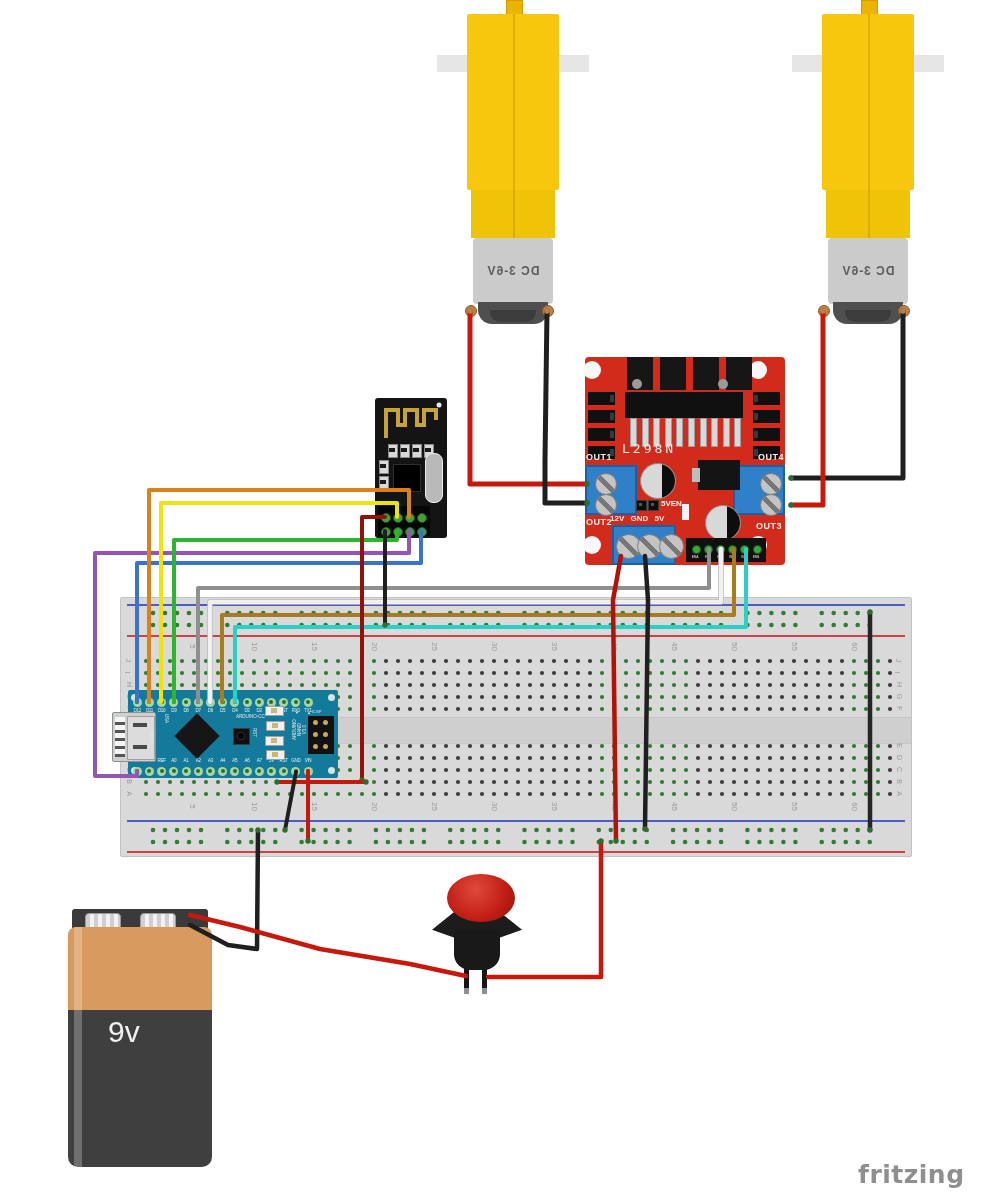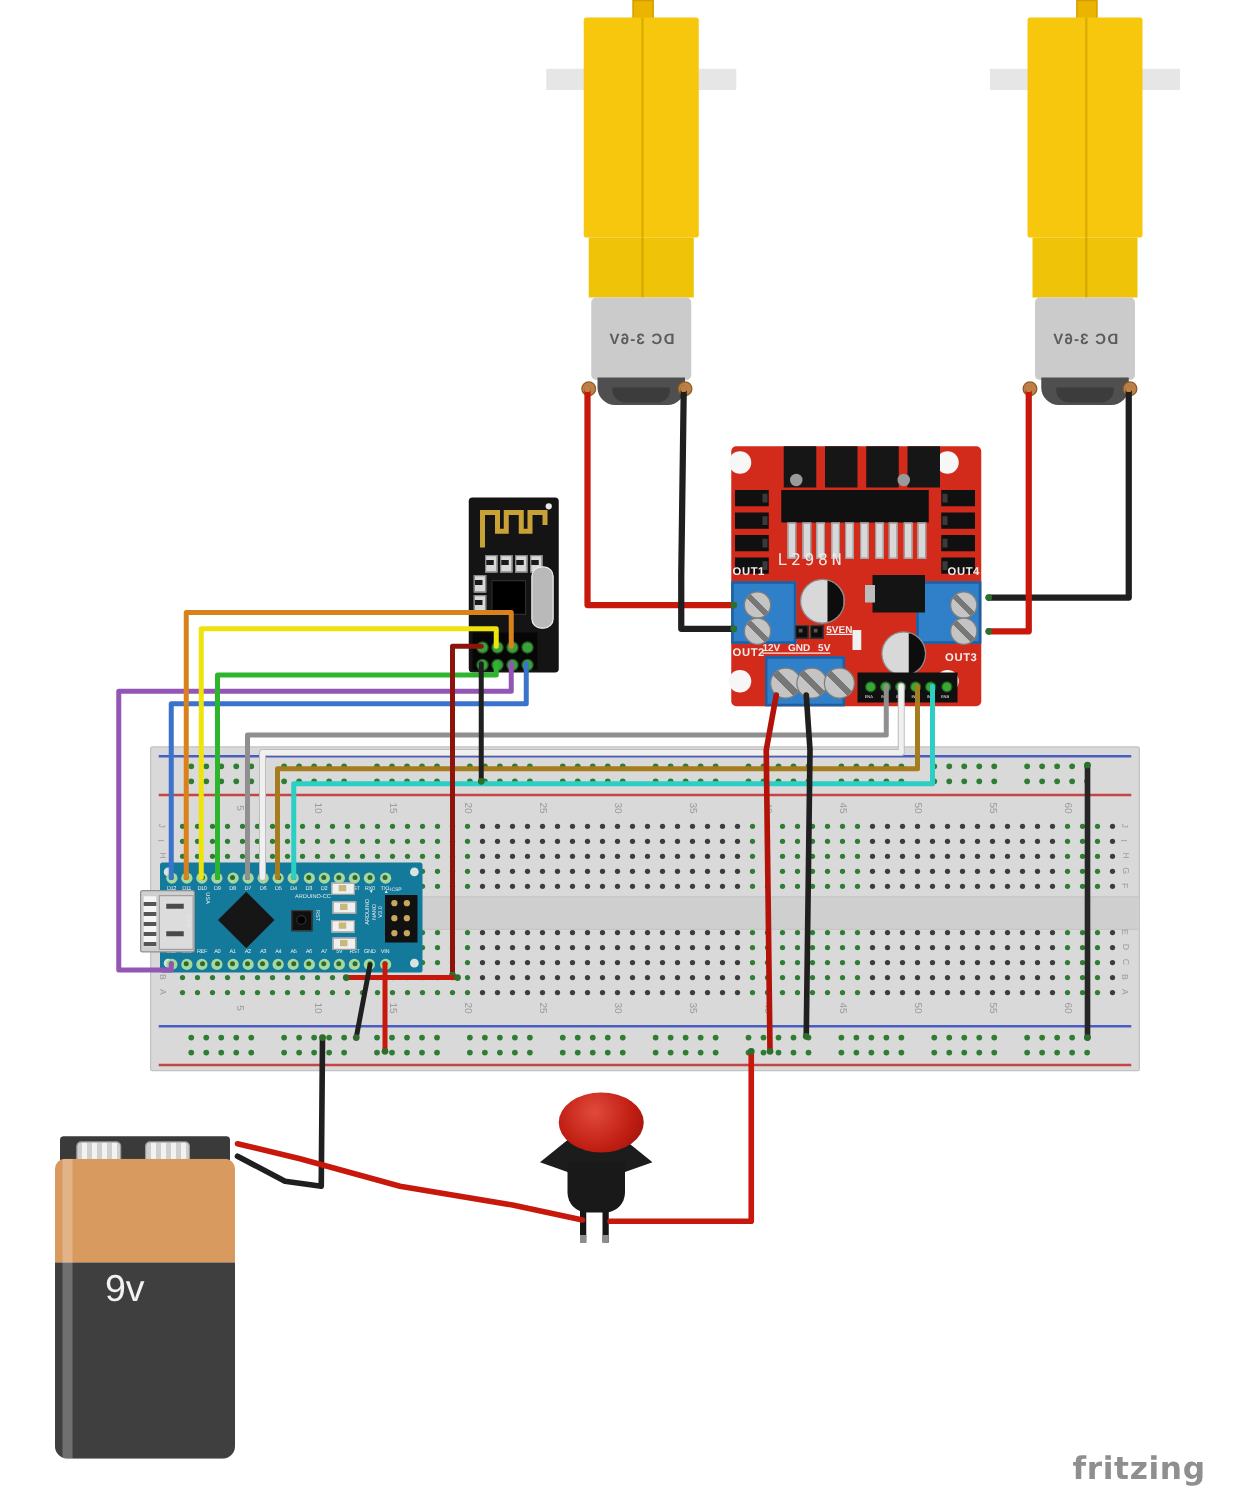--- a/index.html
+++ b/index.html
@@ -49,21 +49,21 @@
   .tblock{position:absolute;width:52px;height:50px;background:#2f80c8;border:2px solid #1c5fa2;box-sizing:border-box;}
   .screw{position:absolute;width:20px;height:20px;border-radius:50%;background:#c4c4c4;border:1px solid #7e7e7e;
          background-image:linear-gradient(45deg,transparent 42%,#777 42%,#777 58%,transparent 58%);}
   .screw.big{width:23px;height:23px;}
   .dcircle{position:absolute;width:34px;height:34px;border-radius:50%;background:#d8d8d8;overflow:hidden;border:1px solid #8c8c8c;}
   .dcircle::after{content:"";position:absolute;right:0;top:0;width:38%;height:100%;background:#0d0d0d;}
   .to220{position:absolute;left:113px;top:103px;width:42px;height:30px;background:#141414;}
   .to220::before{content:"";position:absolute;left:-6px;top:8px;width:8px;height:14px;background:#bdbdbd;}
   .jpin{position:absolute;width:9px;height:9px;background:#0d0d0d;border:1px solid #3a3a3a;}
   .jpin::after{content:"";position:absolute;left:2px;top:2px;width:3px;height:3px;background:#555;}
-  .lbl-small{position:absolute;color:#f5ecec;font-size:8px;font-weight:bold;text-decoration:underline;}
+  .lbl-small{position:absolute;color:#f5ecec;font-size:8px;font-weight:bold;}
   .ctlstrip{position:absolute;left:101px;top:181px;width:80px;height:24px;background:#101010;}
   .whitecap{position:absolute;left:97px;top:147px;width:7px;height:16px;background:#f2f2f2;}
   
   #nrf{left:375px;top:398px;width:72px;height:140px;background:#141414;border-radius:3px;z-index:10;}
   .nrf-res{position:absolute;width:8px;height:12px;background:#d9d9d9;border:1px solid #888;}
   .nrf-res::after{content:"";position:absolute;left:0;top:3px;width:6px;height:4px;background:#1a1a1a;}
   .nrf-chip{position:absolute;left:18px;top:66px;width:26px;height:26px;background:#000;border:1px solid #2e2e2e;}
   .nrf-xtal{position:absolute;left:50px;top:55px;width:16px;height:48px;background:#b9b9b9;border:1px solid #ececec;border-radius:8px;}
   .nrf-header{position:absolute;left:3px;top:108px;width:52px;height:30px;background:#060606;}
   
@@ -79,21 +79,21 @@
   #usb .slot{position:absolute;background:#4a4a4a;width:14px;height:4px;left:6px;}
   .diamond{position:absolute;left:181px;top:720px;width:32px;height:32px;background:#161616;transform:rotate(45deg);z-index:11;}
   .rstbtn{position:absolute;left:233px;top:728px;width:15px;height:15px;background:#101010;border:1px solid #3a3a3a;z-index:11;}
   .rstbtn::after{content:"";position:absolute;left:4px;top:4px;width:6px;height:6px;border-radius:50%;background:#000;box-shadow:0 0 0 1px #2c2c2c;}
   .smd{position:absolute;width:17px;height:8px;background:#f0f0f0;border:1px solid #9f9f9f;z-index:11;}
   .smd::after{content:"";position:absolute;left:5px;top:1px;width:6px;height:5px;background:#c8b87a;}
   .nano-txt{position:absolute;color:#dfe9ec;z-index:12;}
   #icsp{position:absolute;left:308px;top:716px;width:26px;height:38px;background:#111;z-index:11;}
   .icsp-pin{position:absolute;width:5px;height:5px;border-radius:50%;background:#c8a85a;}
   
-  #battery{left:41px;top:905px;width:150px;height:262px;z-index:5;}
+  #battery{left:65px;top:905px;width:150px;height:262px;z-index:5;}
   #battery .cap{position:absolute;left:7px;top:4px;width:136px;height:22px;background:#3a3a3a;border-radius:3px;}
   #battery .term{position:absolute;top:8px;width:34px;height:26px;border-radius:4px;background:#d9d9d9;
      background-image:repeating-linear-gradient(90deg,#cfcfcf 0 4px,#f2f2f2 4px 8px);border:1px solid #9a9a9a;}
   #battery .body{position:absolute;left:3px;top:22px;width:144px;height:240px;border-radius:8px 8px 10px 10px;overflow:hidden;}
   #battery .tan{position:absolute;left:0;top:0;width:144px;height:83px;background:#d89a5f;}
   #battery .dark{position:absolute;left:0;top:83px;width:144px;height:157px;background:#3f3f3f;}
   #battery .shine{position:absolute;left:6px;top:0;width:8px;height:240px;background:rgba(255,255,255,0.25);}
   #battery .vlabel{position:absolute;left:40px;top:88px;color:#f2f2f2;font-size:30px;z-index:2;}
   
   #button{left:432px;top:872px;width:90px;height:120px;z-index:5;}

